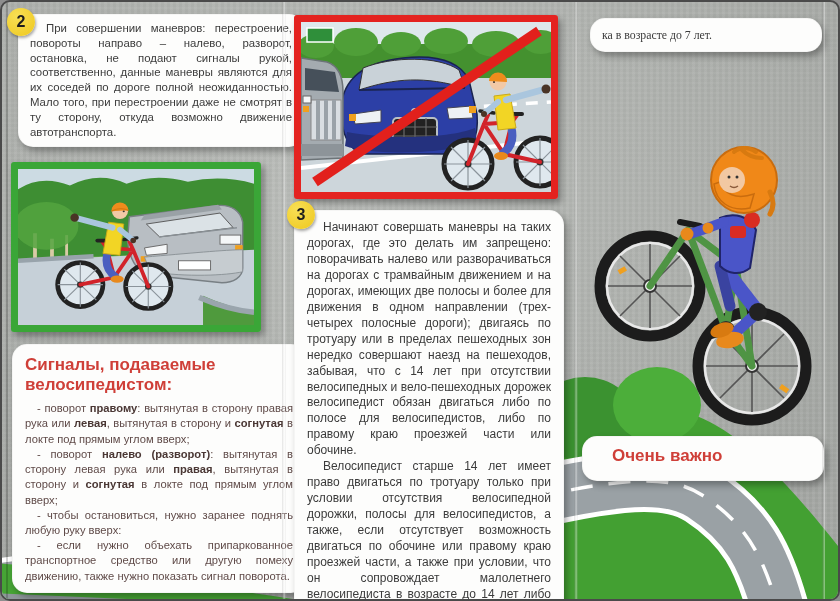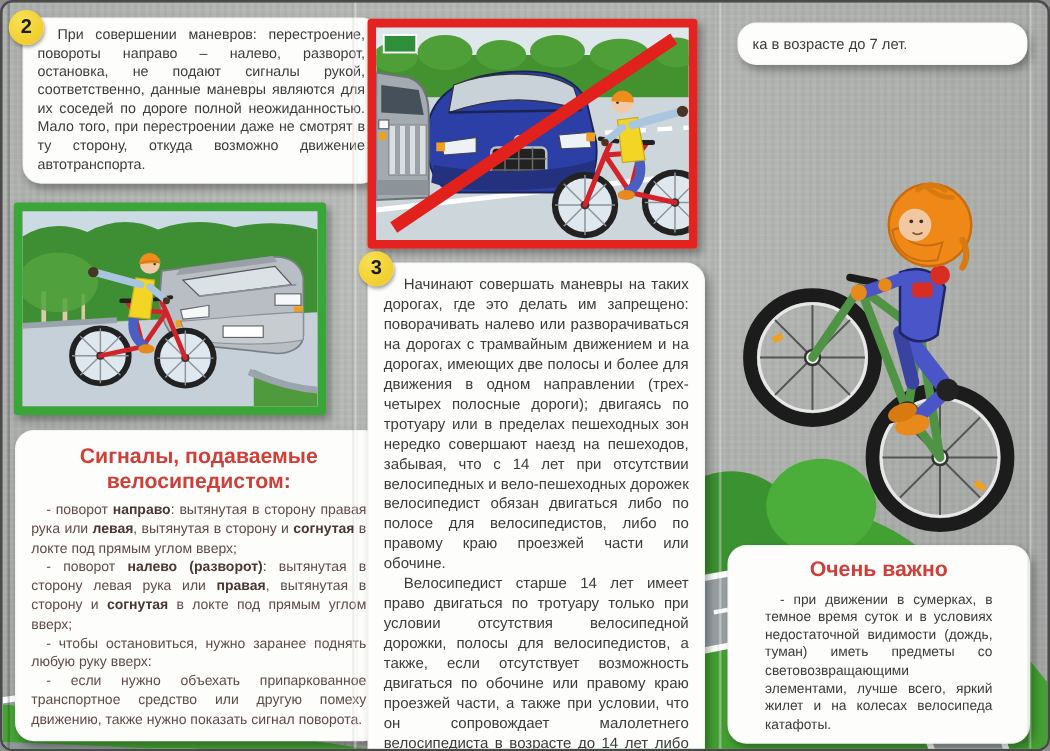--- a/index.html
+++ b/index.html
@@ -35,29 +35,29 @@
     box-shadow:1px 2px 3px rgba(0,0,0,0.35);}
   #num2{left:5px;top:6px;}
   #num3{left:285px;top:199px;}
 
   .img{position:absolute;margin:0;z-index:2;border-radius:3px;box-shadow:3px 4px 7px rgba(0,0,0,0.35);}
   .img svg{display:block;}
   #img1{left:9px;top:160px;border:7px solid #3aa637;}
   #img2{left:292px;top:13px;border:7px solid #e42320;}
 
   #signals{left:10px;top:342px;width:268px;padding:9px 13px;}
-  .red-title{margin:2px 0 7px 0;text-align:center;color:#cf3f38;font-size:17px;line-height:1.15;font-weight:bold;}
+  .red-title{margin:2px 0 7px 0;text-align:left;color:#cf3f38;font-size:17px;line-height:1.15;font-weight:bold;}
   #signals .bt{font-size:11.2px;line-height:1.36;color:#5f4a48;text-indent:12px;}
   #signals b{color:#4a3734;}
 
   #box3{left:292px;top:208px;width:270px;min-height:362px;box-sizing:border-box;padding:10px 13px;}
   #box3 .bt{font-size:12px;line-height:1.33;}
 
   #rightbox{left:588px;top:16px;width:232px;padding:9px 12px;box-sizing:border-box;}
-  #rightbox .bt{font-size:11.8px;line-height:1.38;}
+  #rightbox .bt{font-size:11.8px;line-height:1.38;font-family:Liberation Serif, serif;}
 
   #jump{position:absolute;left:582px;top:116px;width:252px;height:320px;z-index:2;}
 
   #important{left:580px;top:434px;width:242px;padding:8px 30px;box-sizing:border-box;z-index:3;}
   #important .bt{font-size:11px;line-height:1.30;text-indent:12px;}
 </style>
 </head>
 <body>
 
 <div class="page">
@@ -136,21 +136,21 @@
         <circle cx="108" cy="46" r="8.5" fill="#f2c9a6"></circle>
         <circle cx="112" cy="46" r="1.1" fill="#333"></circle>
         <path d="M99,46 A9,9 0 0 1 117,45 Z" fill="#ee8c1c"></path>
         <path d="M99,46 Q108,41 117,45" stroke="#d87a10" stroke-width="1.5" fill="none"></path>
       </g>
     </svg>
   </figure>
 
   <section class="textbox" id="signals">
     <h2 class="red-title">Сигналы, подаваемые велосипедистом:</h2>
-    <p class="bt"><span>- поворот </span><b>направо</b><span>: вытянутая в сторону правая рука или </span><b>левая</b><span>, вытянутая в сторону и </span><b>согнутая</b><span> в локте под прямым углом вверх;</span></p>
+    <p class="bt"><span>- поворот </span><b>правому</b><span>: вытянутая в сторону правая рука или </span><b>левая</b><span>, вытянутая в сторону и </span><b>согнутая</b><span> в локте под прямым углом вверх;</span></p>
     <p class="bt"><span>- поворот </span><b>налево (разворот)</b><span>: вытянутая в сторону левая рука или </span><b>правая</b><span>, вытянутая в сторону и </span><b>согнутая</b><span> в локте под прямым углом вверх;</span></p>
     <p class="bt"><span>- чтобы остановиться, нужно заранее поднять любую руку вверх:</span></p>
     <p class="bt"><span>- если нужно объехать припаркованное транспортное средство или другую помеху движению, также нужно показать сигнал поворота.</span></p>
   </section>
 
   <figure class="img" id="img2">
     <svg width="250" height="170" viewBox="0 0 250 170" preserveAspectRatio="none">
       <rect width="250" height="170" fill="#dee8ec"></rect>
       <rect x="0" y="22" width="250" height="34" fill="#44912f"></rect>
       <ellipse cx="15" cy="24" rx="18" ry="12" fill="#4f9f38"></ellipse>
@@ -262,16 +262,15 @@
       <circle cx="145" cy="59" r="1.5" fill="#333"></circle>
       <circle cx="153" cy="59" r="1.5" fill="#333"></circle>
       <path d="M146,68 Q150,71 154,68" stroke="#8a5a3a" stroke-width="1.5" fill="none"></path>
       <path d="M150,34 Q160,26 172,34 M158,32 Q166,40 178,40" stroke="#d87a10" stroke-width="4" fill="none" stroke-linecap="round"></path>
       <path d="M186,74 Q192,86 186,96" stroke="#d87a10" stroke-width="5" fill="none" stroke-linecap="round"></path>
     </g>
   </svg>
 
   <section class="textbox" id="important">
     <h2 class="red-title">Очень важно</h2>
-    <p class="bt">- при движении в сумерках, в темное время суток и в условиях недостаточной видимости (дождь, туман) иметь предметы со световозвращающими элементами, лучше всего, яркий жилет и на колесах велосипеда катафоты.</p>
   </section>
 
 </div>
 
 </body></html>

